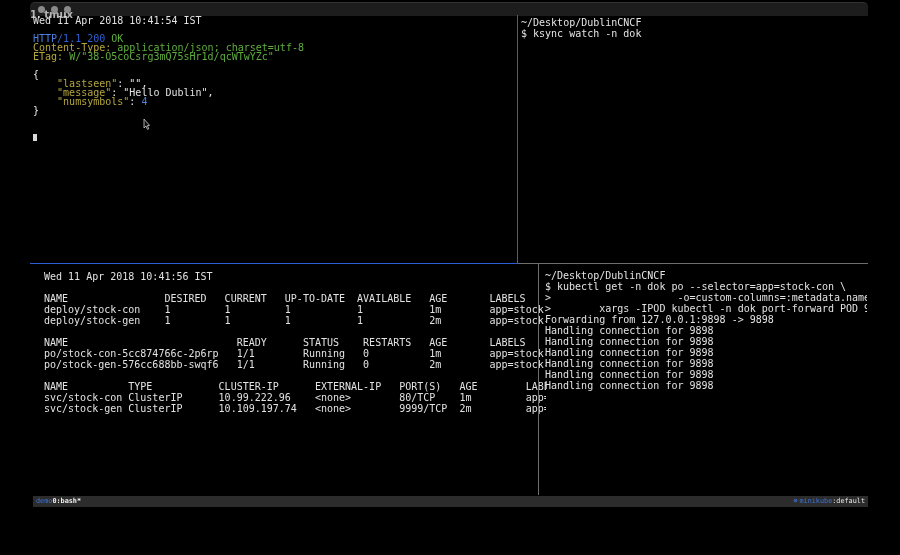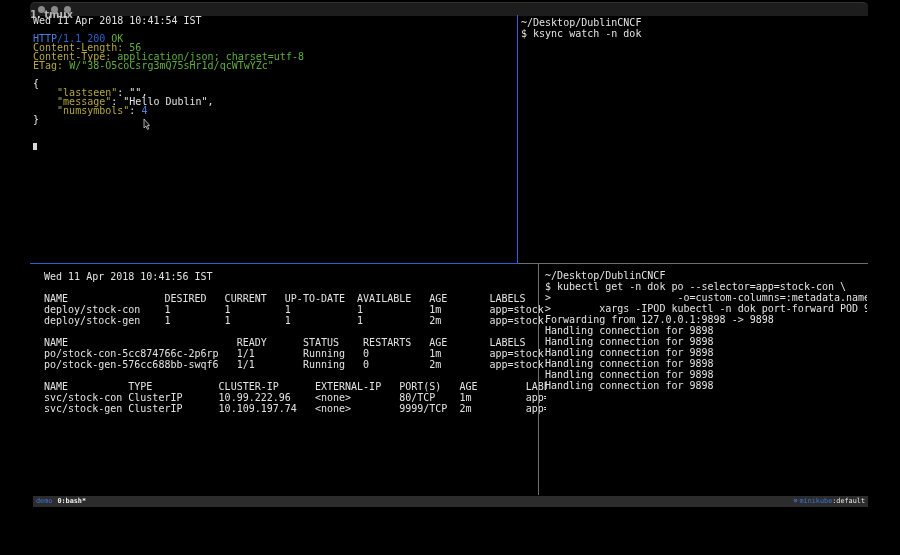--- a/index.html
+++ b/index.html
@@ -37,21 +37,21 @@
   .border{position:absolute;}
   .bv-blue{left:517px;top:15px;width:1px;height:249px;background:#2b5fd9;}
   .bh-blue{left:30px;top:263px;width:488px;height:1px;background:#2b5fd9;}
   .bh-gray{left:518px;top:263px;width:350px;height:1px;background:#6e6e6e;}
   .bv-gray{left:538px;top:264px;width:1px;height:231px;background:#6e6e6e;}
 
   
   .statusbar{position:absolute;left:33px;top:496px;width:835px;height:11px;
     background:#2c2c2c;display:flex;align-items:center;padding:0 3px;box-sizing:border-box;
     font-size:6.8px;line-height:11px;color:#e2e2e2;}
-  .sb-session{color:#3f74d8;margin-right:5px;}
+  .sb-session{color:#3f74d8;}
   .sb-window{color:#f0f0f0;font-weight:bold;}
   .sb-right{margin-left:auto;display:flex;align-items:center;}
   .sb-kube-icon{color:#3f74d8;margin-right:2px;}
   .sb-ctx{color:#3f74d8;}
   .sb-ns{color:#e8e8e8;font-weight:normal;}
 
   
   .mouse{position:absolute;left:143px;top:119px;width:7px;height:11px;z-index:9;}
 </style>
 </head>
@@ -65,21 +65,20 @@
       <span class="light"></span>
       <span class="light"></span>
     </div>
     <div class="title">1. tmux</div>
   </div>
 
   <div class="pane" id="pane-top-left">
       <div class="line"><span class="c-w">Wed 11 Apr 2018 10:41:54 IST</span></div>
       <div class="line"></div>
       <div class="line"><span class="c-b">HTTP</span><span class="c-db">/1.1 200 </span><span class="c-g">OK</span></div>
-      <div class="line"><span class="c-y">Content-Length:</span><span class="c-g"> 56</span></div>
       <div class="line"><span class="c-y">Content-Type:</span><span class="c-g"> application/json; charset=utf-8</span></div>
       <div class="line"><span class="c-y">ETag:</span><span class="c-g"> W/"38-O5coCsrg3mQ75sHr1d/qcWTwYZc"</span></div>
       <div class="line"></div>
       <div class="line"><span class="c-w">{</span></div>
       <div class="line"><span class="c-y">    "lastseen"</span><span class="c-w">: "",</span></div>
       <div class="line"><span class="c-y">    "message"</span><span class="c-w">: "Hello Dublin",</span></div>
       <div class="line"><span class="c-y">    "numsymbols"</span><span class="c-w">: </span><span class="c-b">4</span></div>
       <div class="line"><span class="c-w">}</span></div>
       <div class="line"></div>
       <div class="line"></div>

